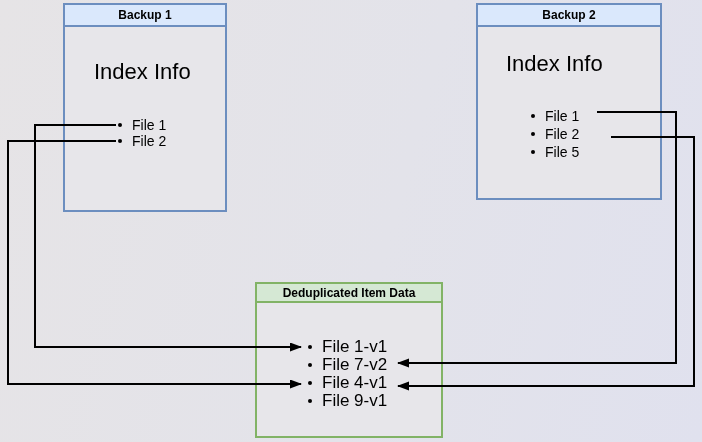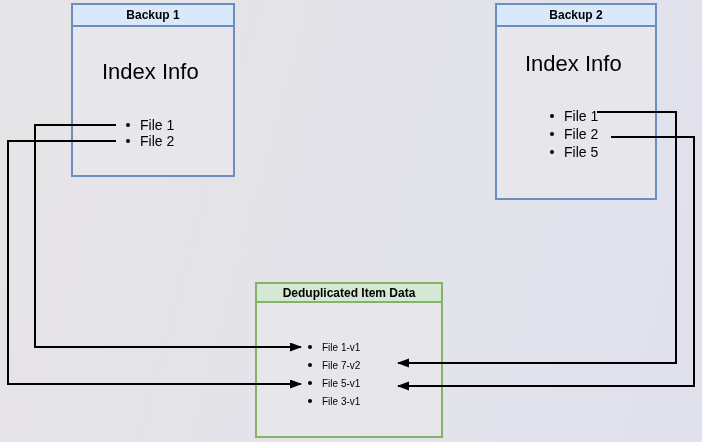--- a/index.html
+++ b/index.html
@@ -20,41 +20,41 @@
   .box.blue{border-color:var(--blue_border);}
   .box.green{border-color:var(--green_border);}
   .box-title{
     display:flex;align-items:center;justify-content:center;
     font-weight:bold;
     border-bottom:2px solid;
     box-sizing:border-box;
   }
   .blue .box-title{background:var(--blue_title_fill);border-color:var(--blue_border);height:22px;font-size:12px;}
   .green .box-title{background:var(--green_title_fill);border-color:var(--green_border);height:19px;font-size:12px;}
-  #backup1{left:71px;top:3px;width:164px;height:174px;}
-  #backup2{left:495px;top:3px;width:162px;height:197px;}
+  #backup1{left:63px;top:3px;width:164px;height:209px;}
+  #backup2{left:476px;top:3px;width:186px;height:197px;}
   #dedup{left:255px;top:282px;width:188px;height:156px;}
   .body-label{
     position:absolute;
     font-size:22px;line-height:20px;
     white-space:nowrap;
   }
   #backup1 .body-label{left:29px;top:57px;}
   #backup2 .body-label{left:28px;top:49px;}
   .file-list{position:absolute;}
   #backup1 .file-list{left:53px;top:112px;}
   #backup2 .file-list{left:53px;top:102px;}
   #dedup   .file-list{left:51px;top:54px;}
   .li{
     display:flex;align-items:center;
     white-space:nowrap;
   }
   #backup1 .li{height:16px;font-size:14px;}
   #backup2 .li{height:18px;font-size:14px;}
-  #dedup   .li{height:18px;font-size:10px;}
+  #dedup   .li{height:18px;font-size:17px;}
   .dot{
     width:4px;height:4px;border-radius:50%;
     background:var(--text);
     margin-right:10px;
     flex:0 0 auto;
   }
   #connector-layer{
     position:absolute;left:0;top:0;width:702px;height:442px;
     pointer-events:none;
   }
@@ -109,25 +109,25 @@
         <div class="li">
           <span class="dot"></span>
           <span>File 1-v1</span>
         </div>
         <div class="li">
           <span class="dot"></span>
           <span>File 7-v2</span>
         </div>
         <div class="li">
           <span class="dot"></span>
-          <span>File 5-v1</span>
+          <span>File 4-v1</span>
         </div>
         <div class="li">
           <span class="dot"></span>
-          <span>File 3-v1</span>
+          <span>File 9-v1</span>
         </div>
       </div>
   </div>
 
   <svg id="connector-layer" viewBox="0 0 702 442" xmlns="http://www.w3.org/2000/svg">
     <defs>
       <marker id="arrowhead" markerUnits="userSpaceOnUse" markerWidth="13" markerHeight="10" refX="11" refY="4.5" orient="auto">
         <path d="M0,0 L12,4.5 L0,9 Z"></path>
       </marker>
     </defs>

